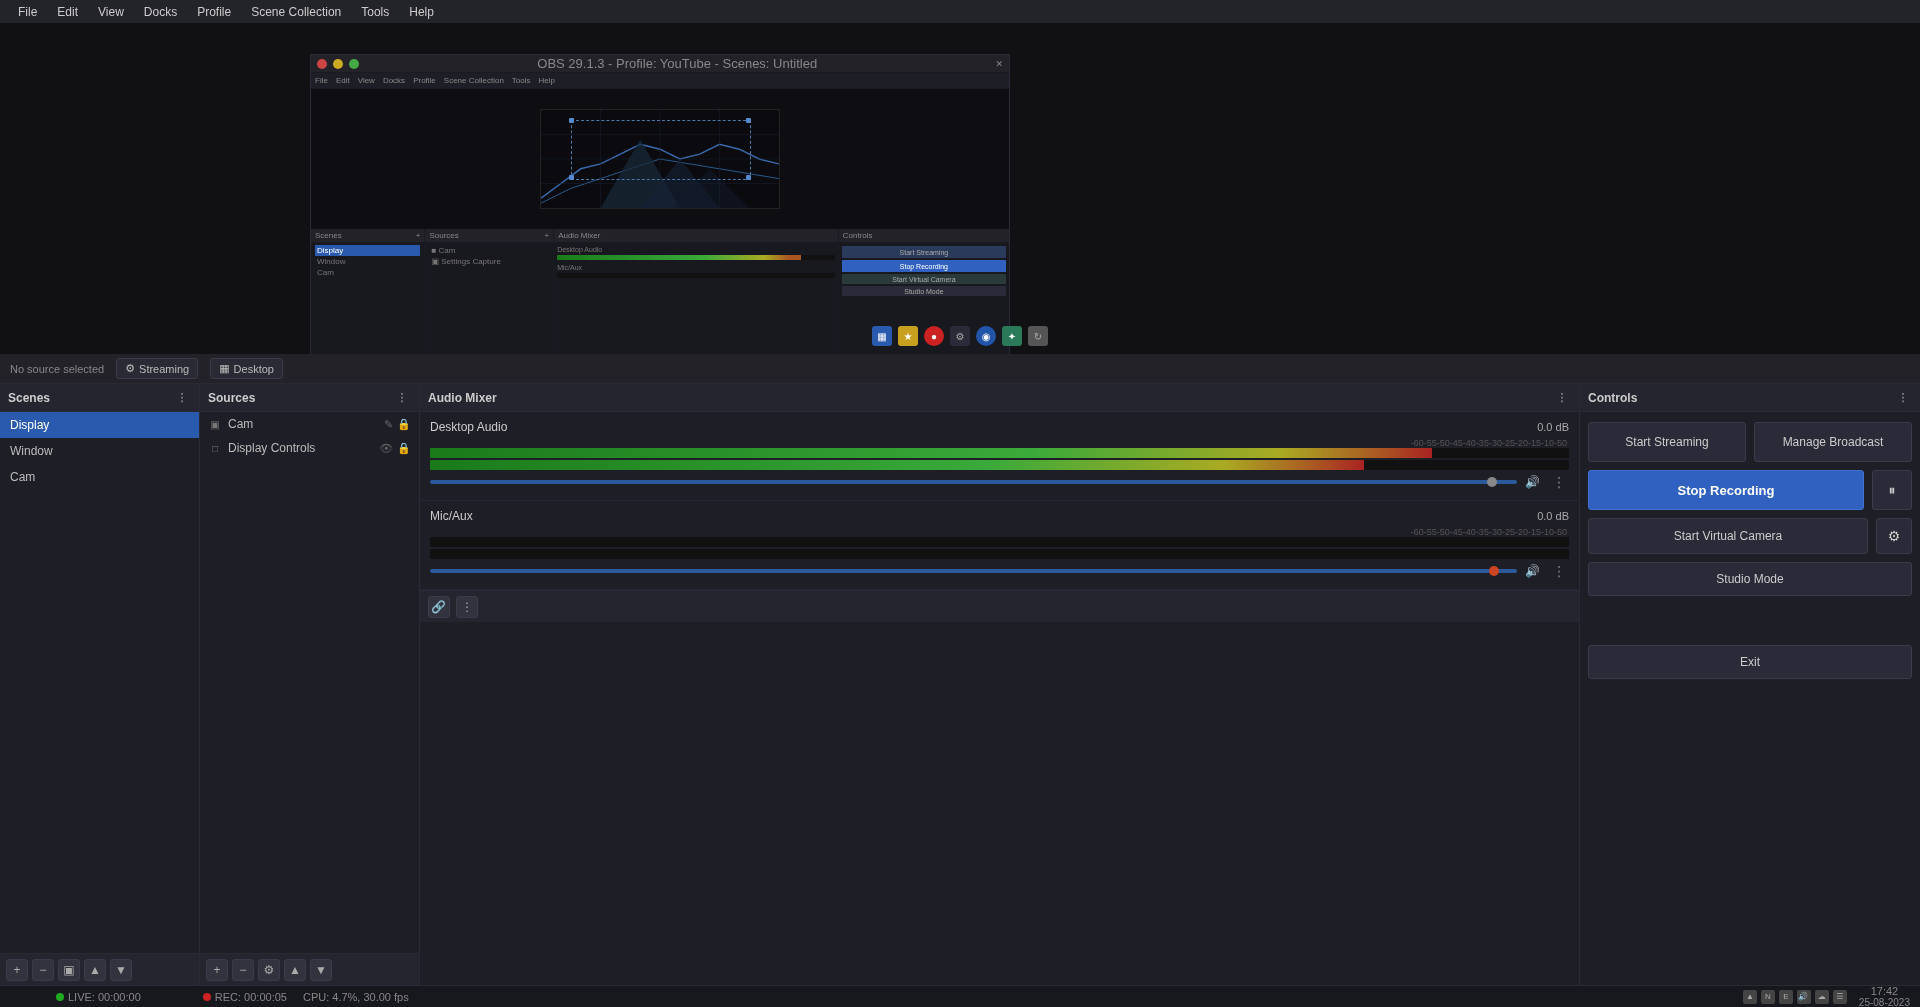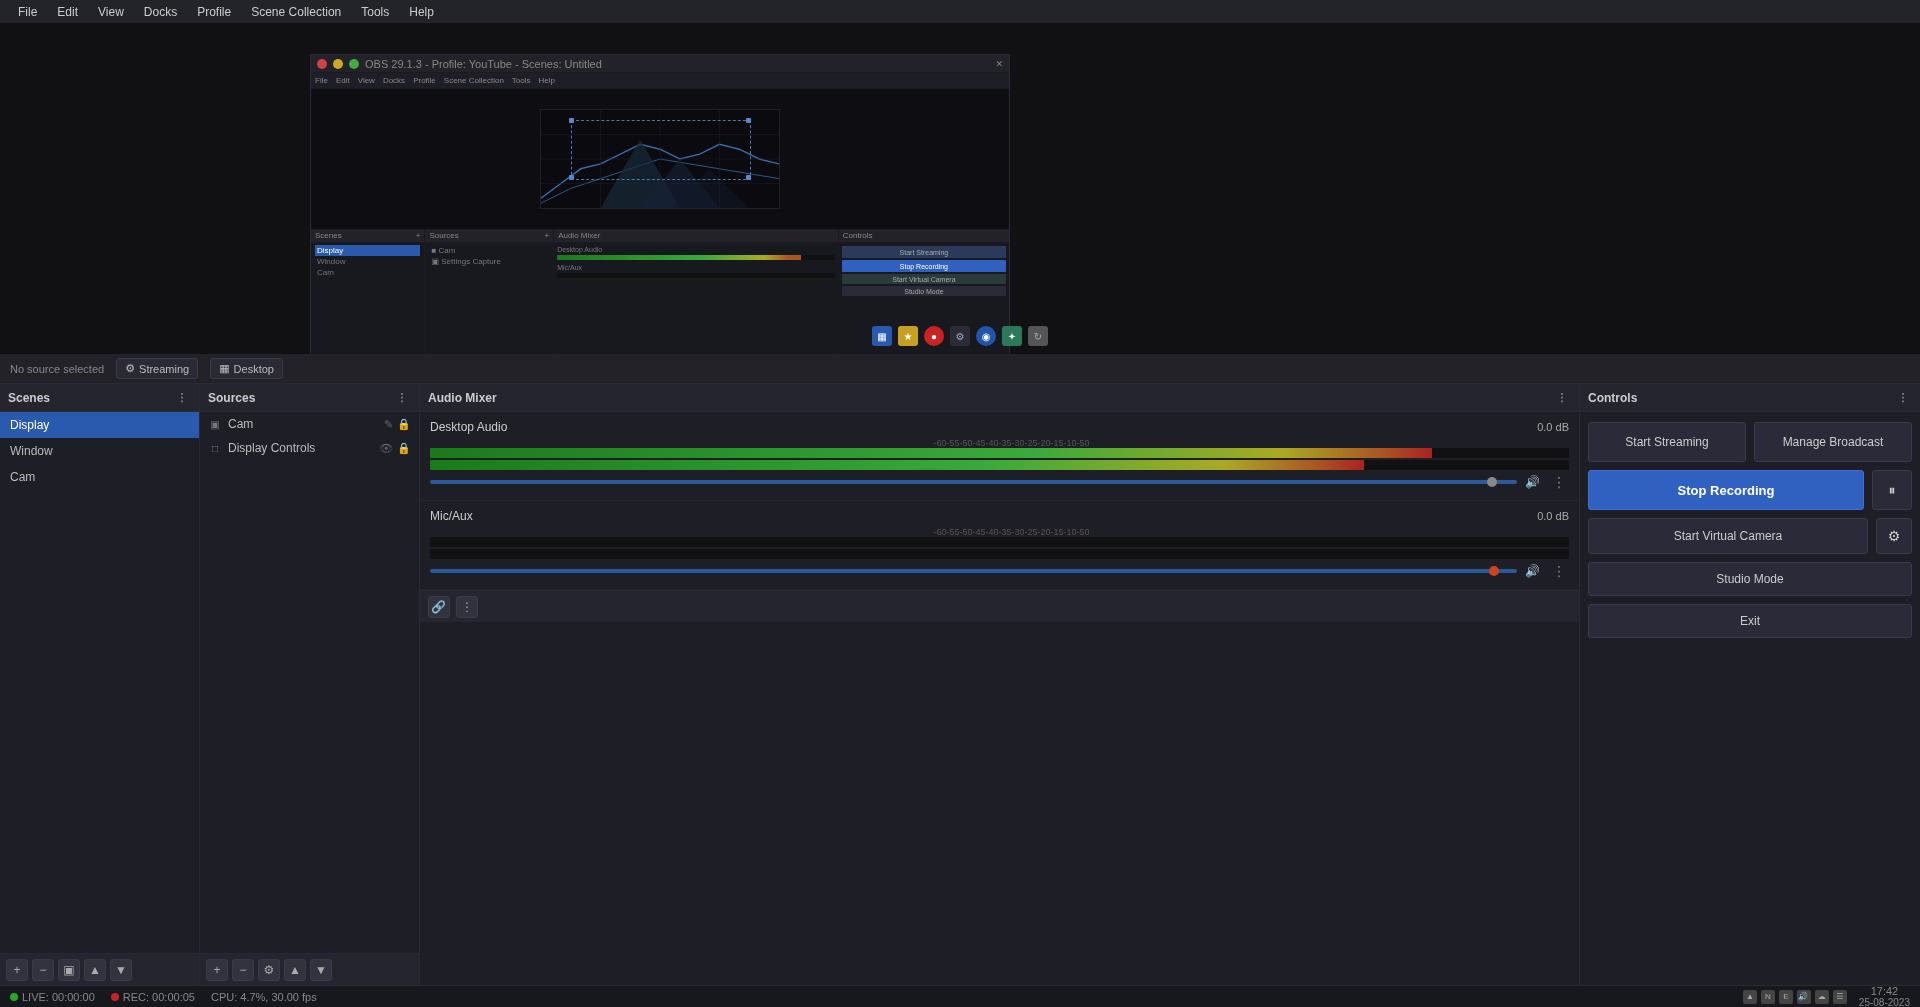--- a/index.html
+++ b/index.html
@@ -370,20 +370,21 @@
       height: 34px;
       background: #2a2a38;
       border: 1px solid #3a3a4a;
       border-radius: 3px;
       color: #ccc;
       cursor: pointer;
       font-size: 12px;
       display: flex;
       align-items: center;
       justify-content: center;
+      margin-top: 41px;
     }
 
     
     #bottom-status {
       height: 22px;
       background: #17171e;
       border-top: 1px solid #2a2a35;
       display: flex;
       align-items: center;
       padding: 0 10px;
@@ -392,20 +393,21 @@
       color: #888;
       position: absolute;
       bottom: 0;
       left: 0;
       right: 0;
     }
     .status-live {
       display: flex;
       align-items: center;
       gap: 4px;
+      margin-left: 46px;
     }
     .status-dot {
       width: 8px;
       height: 8px;
       border-radius: 50%;
       background: #22aa22;
     }
     .status-dot-red {
       width: 8px;
       height: 8px;
@@ -468,24 +470,24 @@
       padding: 0 6px;
       gap: 6px;
       border-bottom: 1px solid #1a1a22;
     }
     .obs-inner-dot {
       width: 10px;
       height: 10px;
       border-radius: 50%;
     }
     .obs-inner-title {
-      font-size: 11px;
+      font-size: 13px;
       color: #888;
       flex: 1;
-      text-align: left;
+      text-align: center;
     }
     .obs-inner-menu {
       height: 16px;
       background: #1e1e26;
       display: flex;
       align-items: center;
       padding: 0 4px;
       gap: 8px;
       border-bottom: 1px solid #1a1a22;
     }
@@ -542,21 +544,21 @@
     }
     .obs-sub-item.selected {
       background: #2a5aad;
       color: #fff;
     }
     .meter-scale-numbers {
       display: flex;
       font-size: 9px;
       color: #555;
       padding: 0 2px;
-      justify-content: center;
+      justify-content: flex-end;
       margin-left: 24px;
     }
     .meter-bars-wrapper {
       position: relative;
       height: 10px;
       background: #111;
       border-radius: 1px;
       overflow: hidden;
       margin-bottom: 2px;
     }

